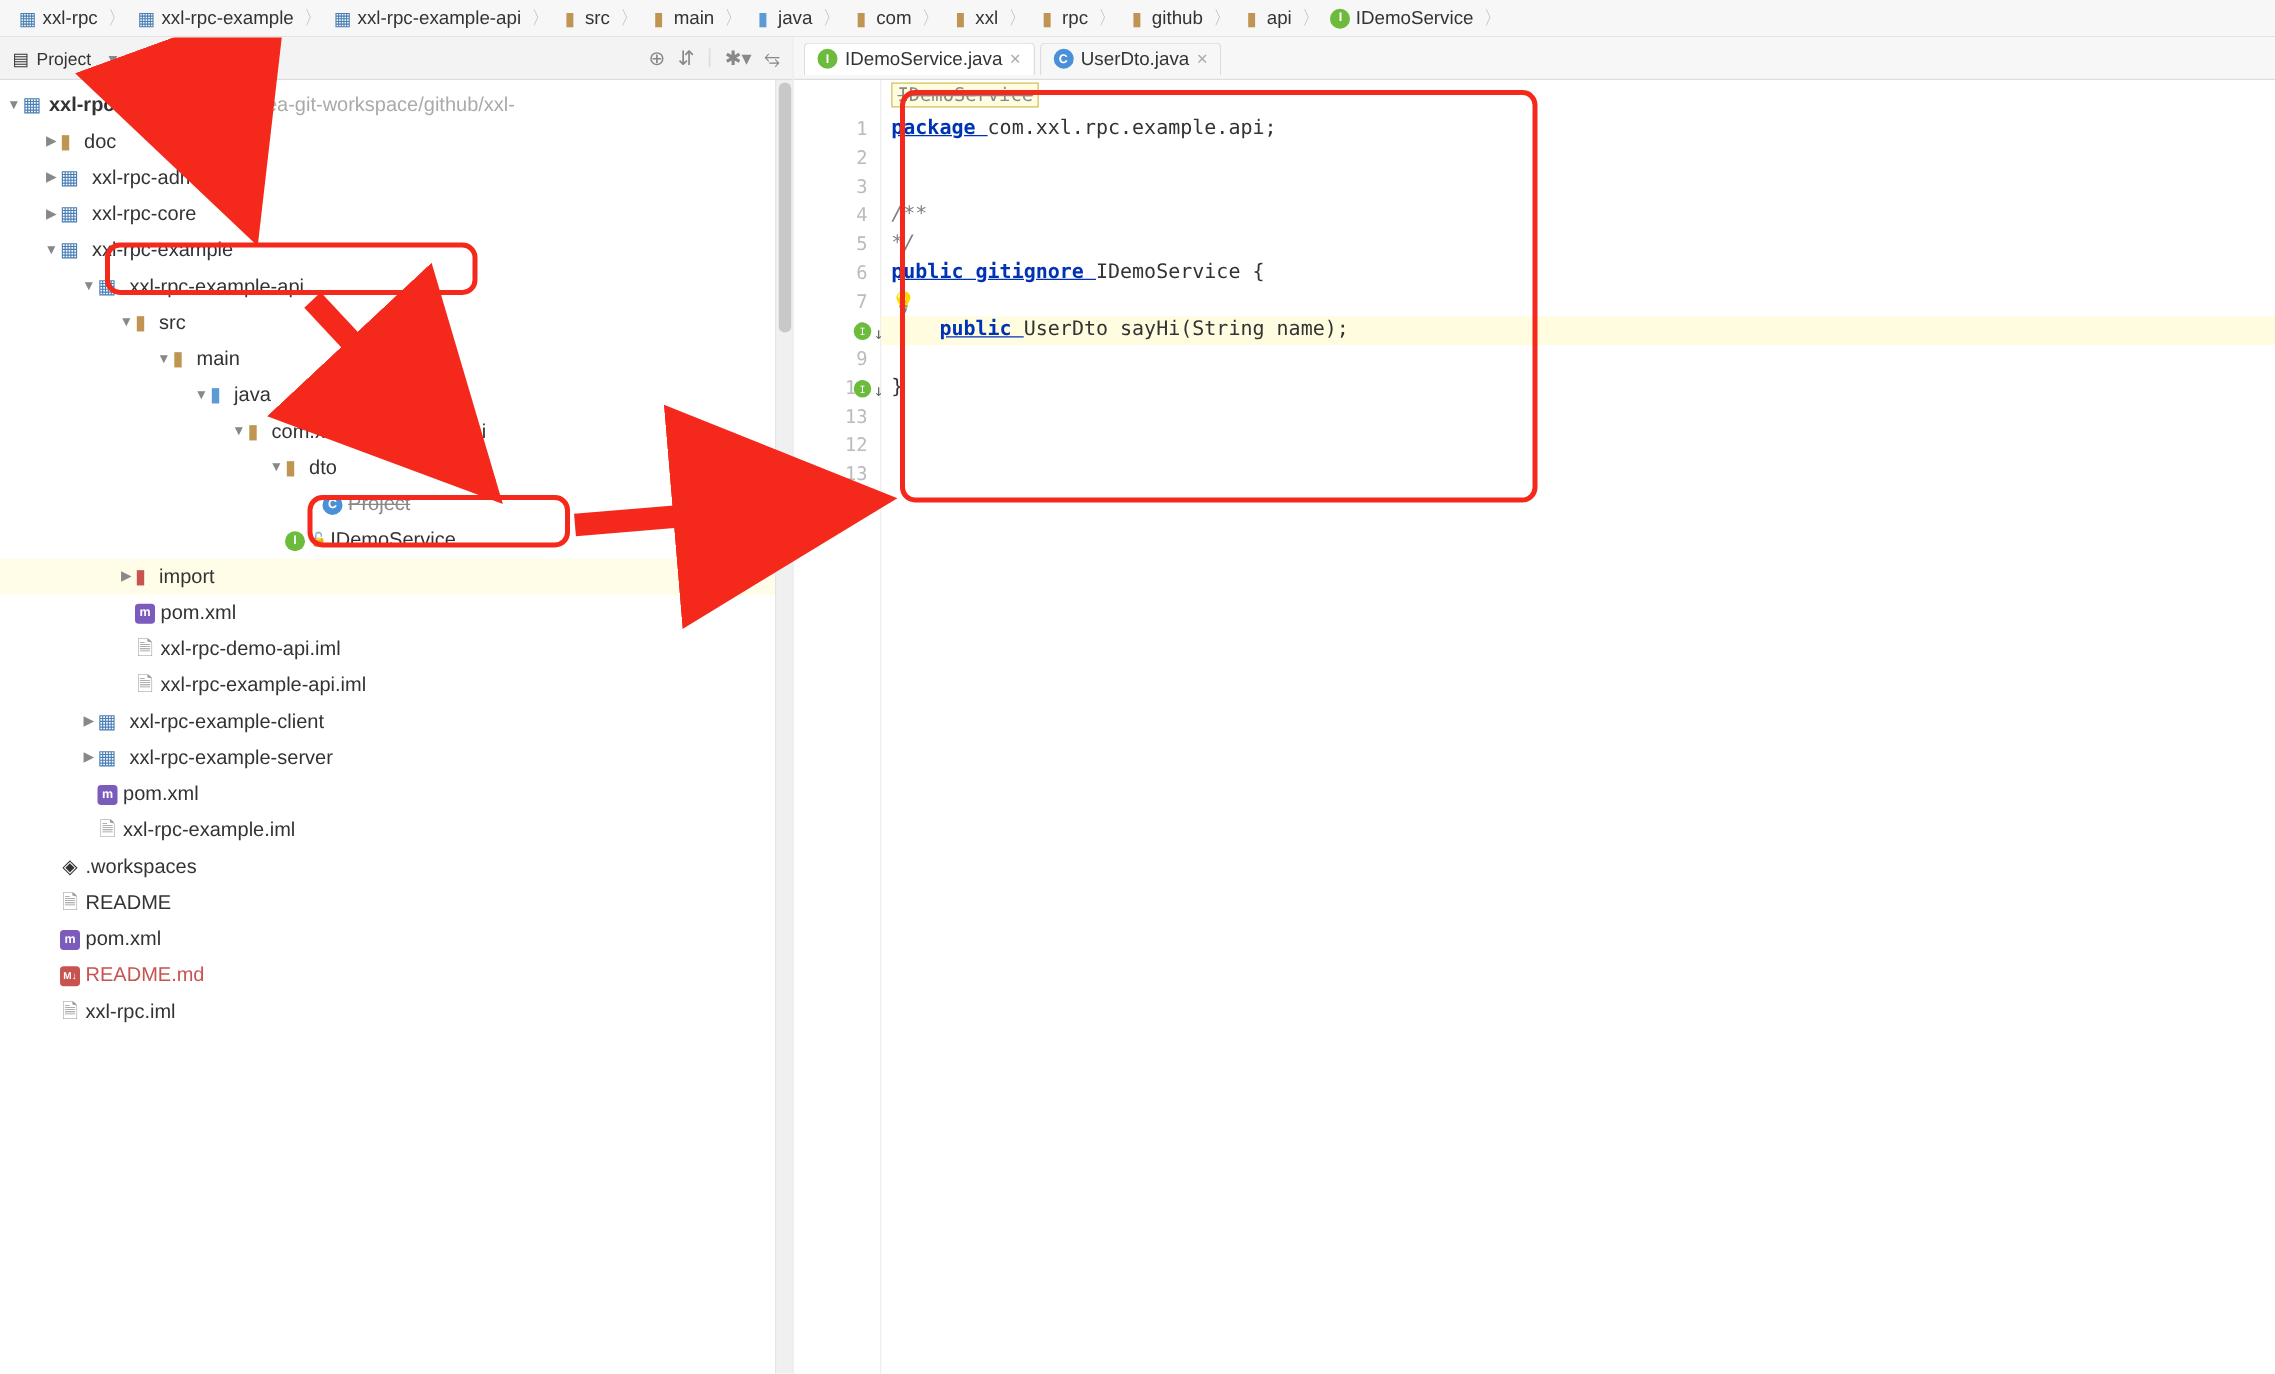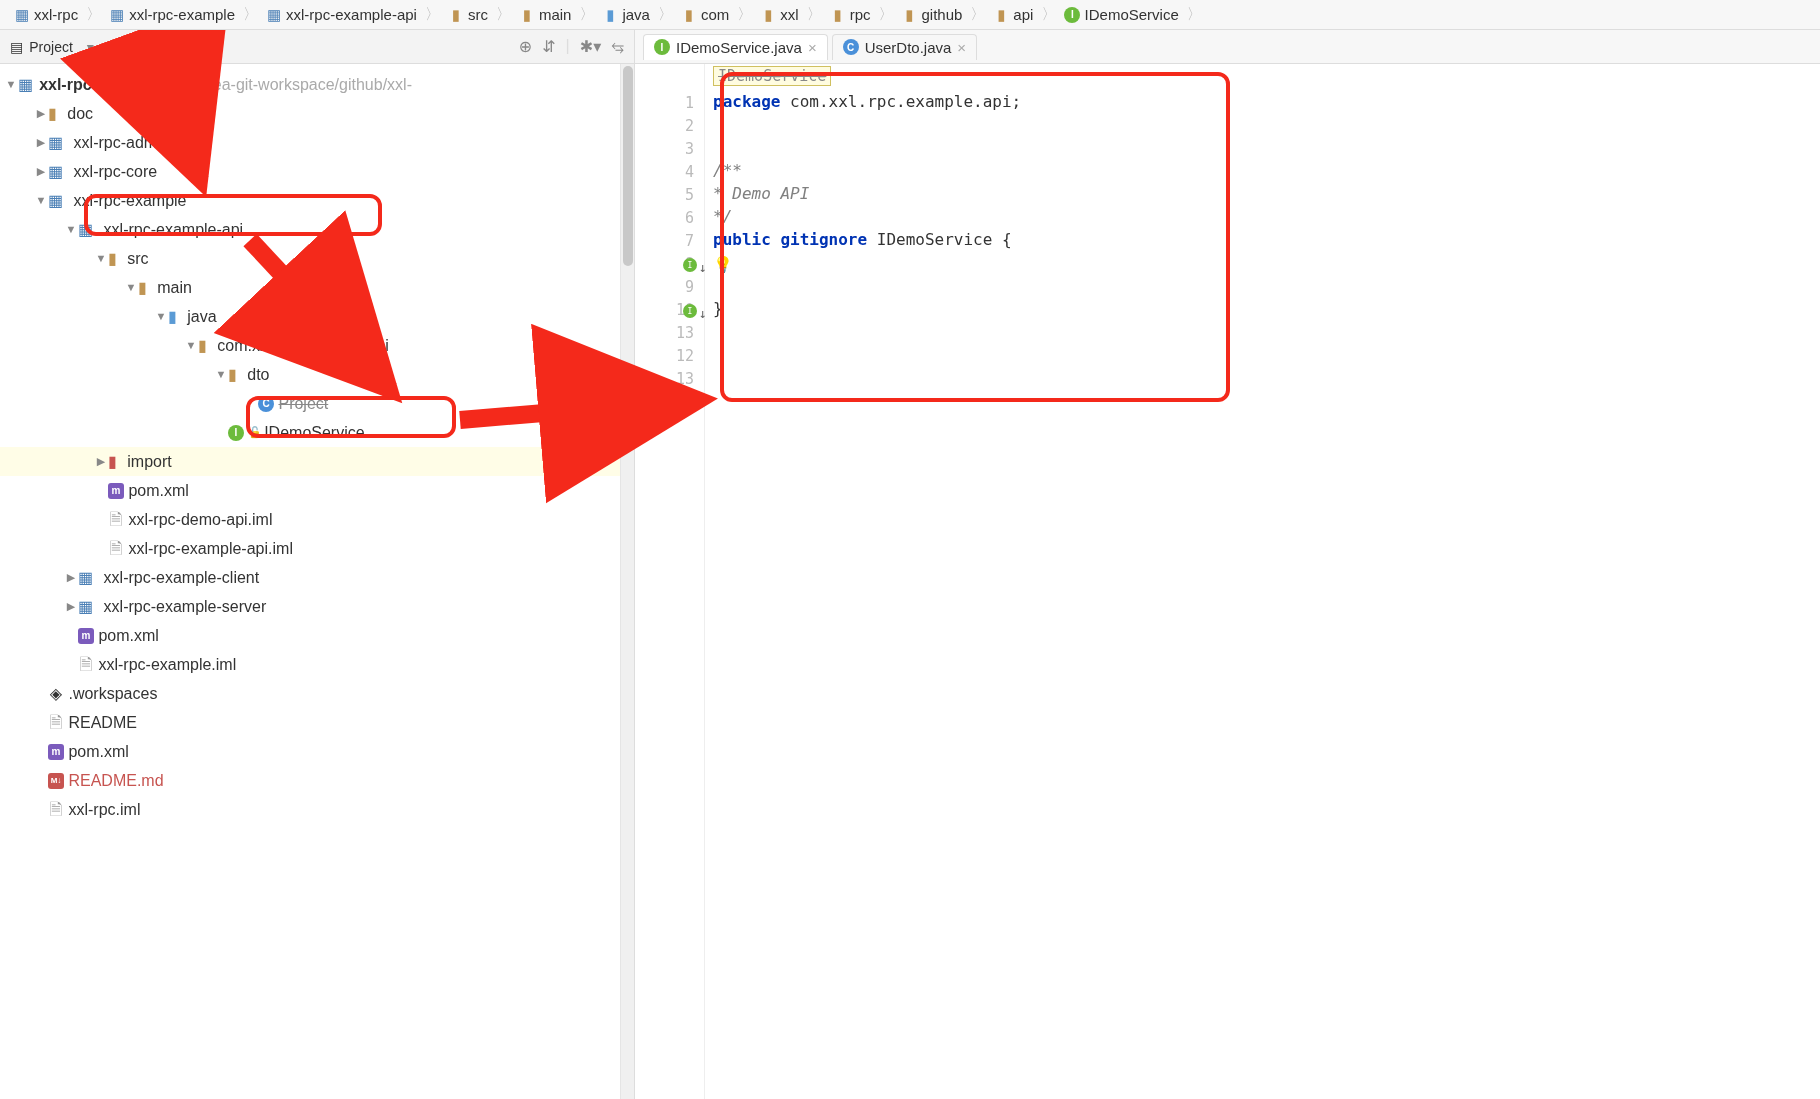--- a/index.html
+++ b/index.html
@@ -231,21 +231,21 @@
       left: 8px; top: 2px;
       border: 1px solid #d0c060;
       background: #fffce0;
       padding: 0 4px;
       font-size: 15px;
       text-decoration: line-through;
       color: #888;
     }
     .codeline { height: 23px; padding-left: 8px; }
     .codeline.hl { background: #fffce0; }
-    .kw { color: #0033b3; font-weight: bold; }
+    .kw { color: #0033b3; font-weight: bold; text-decoration: underline; }
     .comment { color: #808080; font-style: italic; }
     .bulb {
       display: inline-block;
       width: 18px; height: 18px;
       color: #f5a623;
       font-size: 16px;
       vertical-align: middle;
     }
     .m-icon {
       background: #7b5bbc; color: #fff;
@@ -418,24 +418,24 @@
           <div class="ln">12</div>
           <div class="ln">13</div>
         </div>
       <div class="code" id="code">
         <span class="classname-tip">IDemoService</span>
       <div style="padding-top: 22px;">
             <div class="codeline"><span class="kw">package </span><span>com.xxl.rpc.example.api;</span></div>
             <div class="codeline"></div>
             <div class="codeline"></div>
             <div class="codeline"><span class="comment">/**</span></div>
-            <div class="codeline"><span class="comment"> * Demo API</span></div>
             <div class="codeline"><span class="comment"> */</span></div>
             <div class="codeline"><span class="kw">public gitignore </span><span>IDemoService {</span></div>
             <div class="codeline"><span class="bulb">💡</span></div>
+            <div class="codeline hl">&nbsp;&nbsp;&nbsp;&nbsp;<span class="kw">public </span><span>UserDto sayHi(String name);</span></div>
             <div class="codeline"></div>
             <div class="codeline"><span>}</span></div>
             <div class="codeline"></div>
           </div>
         </div>
     </div>
   </div>
 
   <div class="red-box" style="left:84px; top:164px; width:298px; height:42px;"></div>
   <div class="red-box" style="left:246px; top:366px; width:210px; height:42px;"></div>

